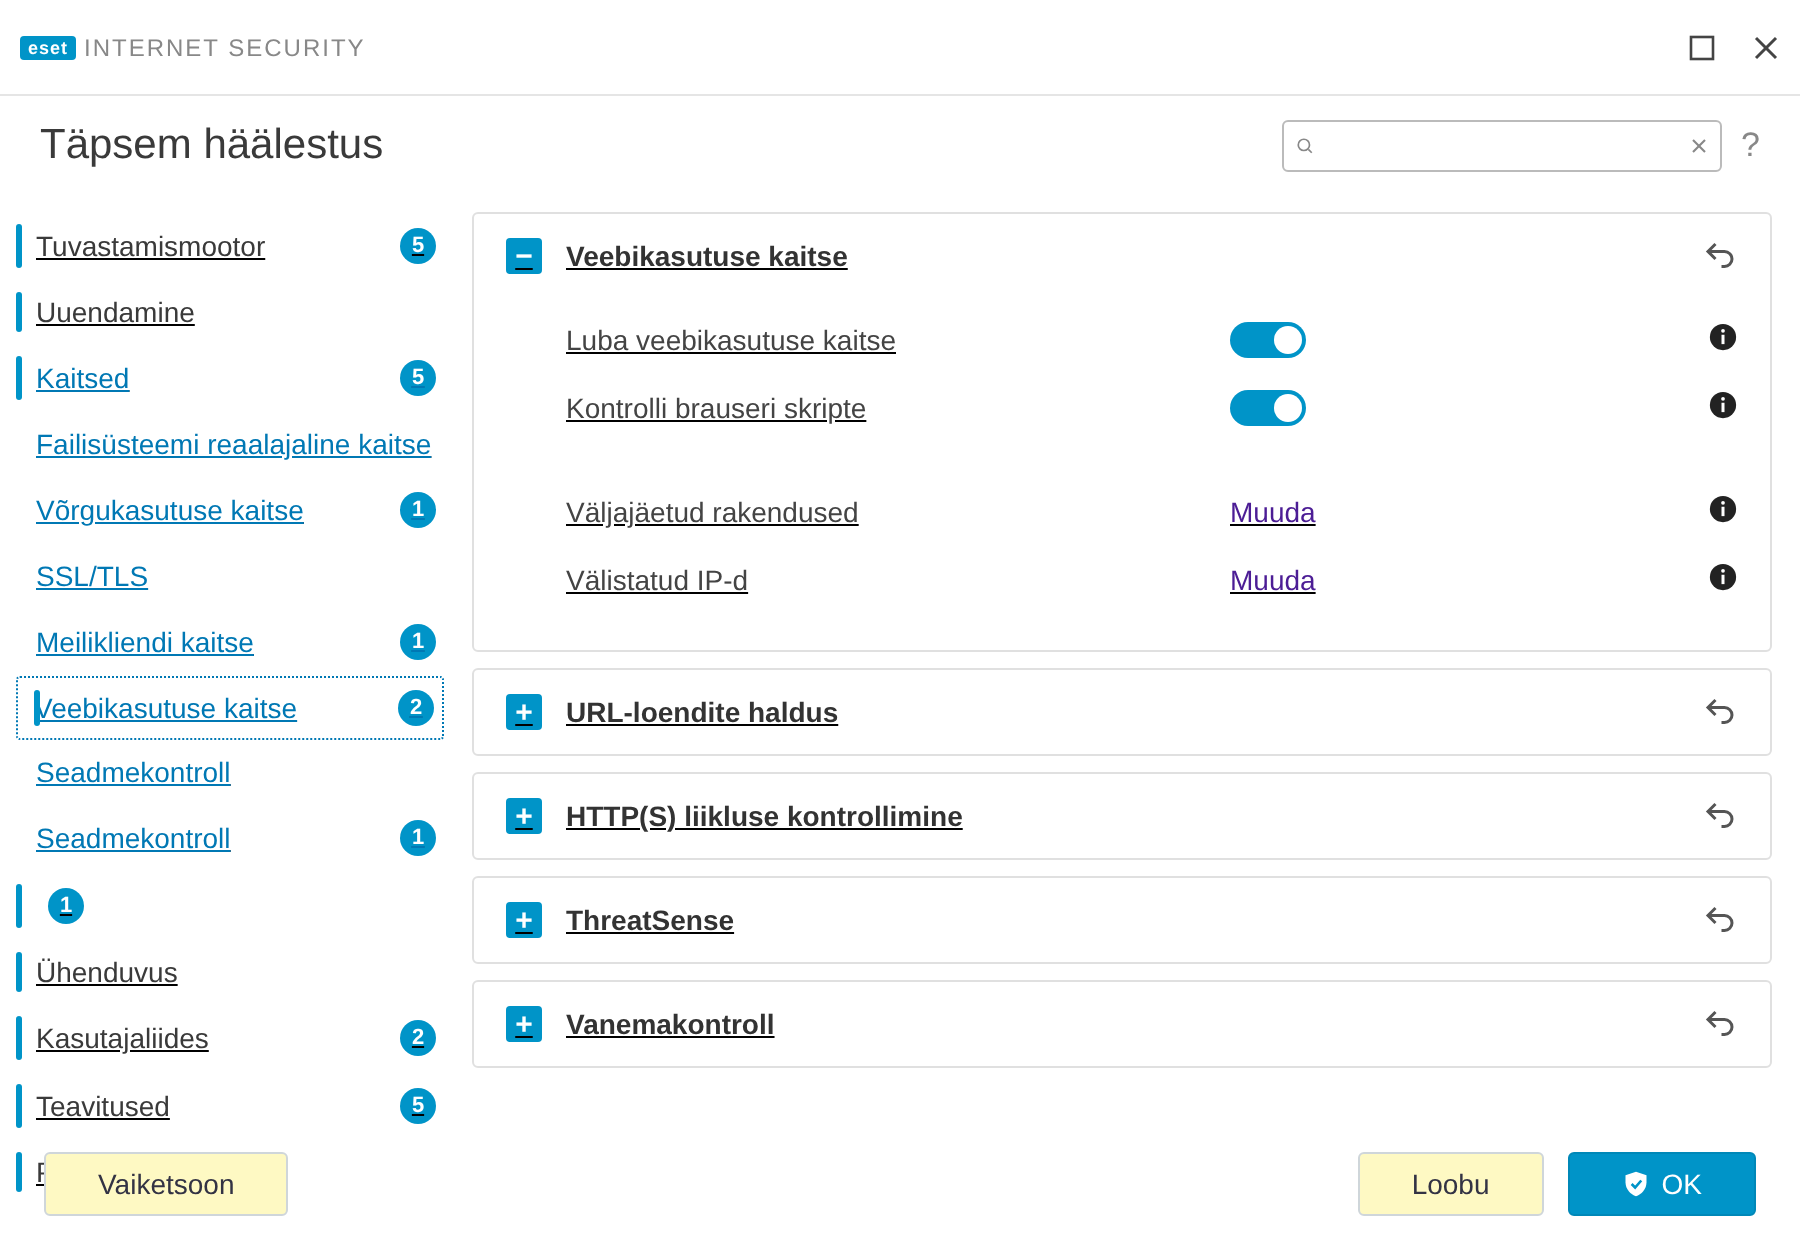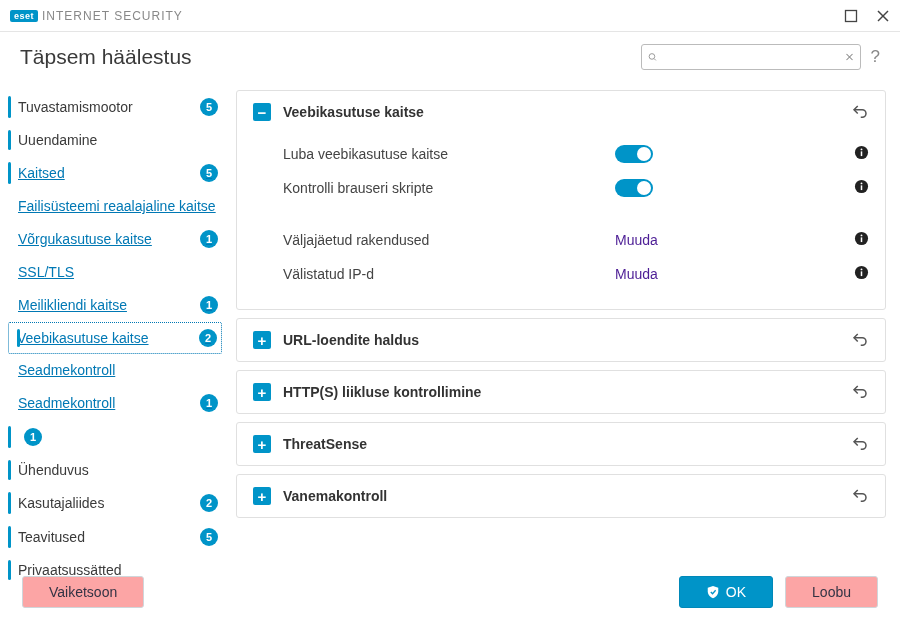--- a/index.html
+++ b/index.html
@@ -1,31 +1,31 @@
 <!DOCTYPE html>
 <html><head>
   <meta charset="utf-8">
   <style>
     * { box-sizing: border-box; margin: 0; padding: 0; font-family: "Segoe UI", Arial, sans-serif; }
     body { width: 900px; height: 620px; background: #fff; overflow: hidden; position: relative; }
-    .titlebar { height: 32px; display: flex; align-items: center; padding: 0 10px; border-bottom: 1px solid #e5e5e5; }
+    .titlebar { height: 48px; display: flex; align-items: center; padding: 0 10px; border-bottom: 1px solid #e5e5e5; }
     .logo { display: flex; align-items: center; gap: 4px; }
     .logo-badge { background: #0094c8; color: #fff; font-size: 9px; font-weight: bold; padding: 1px 4px; border-radius: 2px; letter-spacing: 0.5px; }
     .logo-text { color: #888; font-size: 12px; letter-spacing: 1px; font-weight: 300; }
     .win-controls { margin-left: auto; display: flex; gap: 18px; }
     .win-btn { width: 14px; height: 14px; cursor: pointer; color: #444; }
     .header { display: flex; align-items: center; padding: 12px 20px 14px 20px; }
     .header h1 { font-size: 21px; color: #3a3a3a; font-weight: 400; }
     .search-wrap { margin-left: auto; display: flex; align-items: center; gap: 10px; }
     .search-box { width: 220px; height: 26px; border: 1px solid #bbb; border-radius: 3px; display: flex; align-items: center; padding: 0 6px; }
     .search-box svg { width: 14px; height: 14px; color: #888; }
     .search-box input { border: none; outline: none; flex: 1; font-size: 13px; padding: 0 6px; }
     .search-box .clear { color: #888; cursor: pointer; }
     .help-icon { color: #888; font-size: 17px; cursor: pointer; }
-    .body { display: flex; height: 504px; }
+    .body { display: flex; height: 504px; text-decoration: underline; }
     .sidebar { width: 230px; padding: 6px 0 0 0; overflow-y: auto; }
     .nav-item { display: flex; align-items: center; padding: 8px 12px 8px 18px; font-size: 14px; color: #3a3a3a; cursor: pointer; position: relative; }
     .nav-item.link { color: #0078b4; text-decoration: underline; }
     .nav-item.selected { color: #0078b4; text-decoration: underline; }
     .nav-item.selected::before, .nav-item.bar::before { content: ""; position: absolute; left: 8px; top: 6px; bottom: 6px; width: 3px; background: #0094c8; border-radius: 2px; }
     .nav-item .label { flex: 1; }
     .badge { background: #0094c8; color: #fff; border-radius: 9px; min-width: 18px; height: 18px; font-size: 11px; display: inline-flex; align-items: center; justify-content: center; padding: 0 5px; margin-left: 6px; font-weight: bold; }
     .sel-outline { border: 1px dotted #0078b4; border-radius: 2px; margin: 0 8px; padding: 6px 4px 6px 8px !important; }
     .content { flex: 1; padding: 6px 14px 0 6px; overflow-y: auto; }
     .panel { border: 1px solid #e0e0e0; border-radius: 3px; margin-bottom: 8px; background: #fff; }
@@ -37,21 +37,21 @@
     .row { display: flex; align-items: center; padding: 8px 0; font-size: 14px; color: #444; justify-content: center; }
     .row .rlabel { flex: 1; }
     .row .ctrl { width: 230px; display: flex; align-items: center; }
     .row .info { width: 24px; text-align: right; }
     .toggle { width: 38px; height: 18px; background: #0094c8; border-radius: 9px; position: relative; cursor: pointer; }
     .toggle::after { content: ""; position: absolute; right: 2px; top: 2px; width: 14px; height: 14px; background: #fff; border-radius: 50%; }
     .edit-link { color: #4c1d95; cursor: pointer; font-size: 14px; }
     .info-icon { width: 15px; height: 15px; fill: #222; cursor: pointer; }
     .spacer { height: 18px; }
     .footer { position: absolute; bottom: 0; left: 0; right: 0; height: 56px; display: flex; align-items: center; padding: 0 22px; }
-    .btn { height: 32px; padding: 0 26px; border-radius: 3px; font-size: 14px; cursor: pointer; border: 1px solid #cfd6da; background: #fca5a5; color: #334; display: flex; align-items: center; gap: 6px; }
+    .btn { height: 32px; padding: 0 26px; border-radius: 3px; font-size: 14px; cursor: pointer; border: 1px solid #cfd6da; background: #fef9c3; color: #334; display: flex; align-items: center; gap: 6px; }
     .btn.primary { background: #0094c8; color: #fff; border-color: #0088b8; }
     .btn.primary svg { fill: #fff; width: 14px; height: 14px; }
     .footer-spacer { flex: 1; }
     .footer .btn + .btn { margin-left: 12px; }
   </style>
 </head>
 <body>
 
 <div class="titlebar">
   <div class="logo">
@@ -247,23 +247,23 @@
     </div>
 
   </div>
 </div>
 
 <div class="footer">
   <button class="btn">
     <span>Vaiketsoon</span>
   </button>
   <div class="footer-spacer"></div>
+  <button class="btn">
+    <span>Loobu</span>
+  </button>
   <button class="btn primary">
     <svg viewBox="0 0 16 16">
         <path d="M8 1l6 2v4c0 4-3 7-6 8-3-1-6-4-6-8V3l6-2z"></path>
         <path d="M5.5 8l2 2 3.5-4" stroke="#0094c8" stroke-width="1.5" fill="none"></path>
       </svg>
     <span>OK</span>
   </button>
-  <button class="btn">
-    <span>Loobu</span>
-  </button>
 </div>
 
 </body></html>

